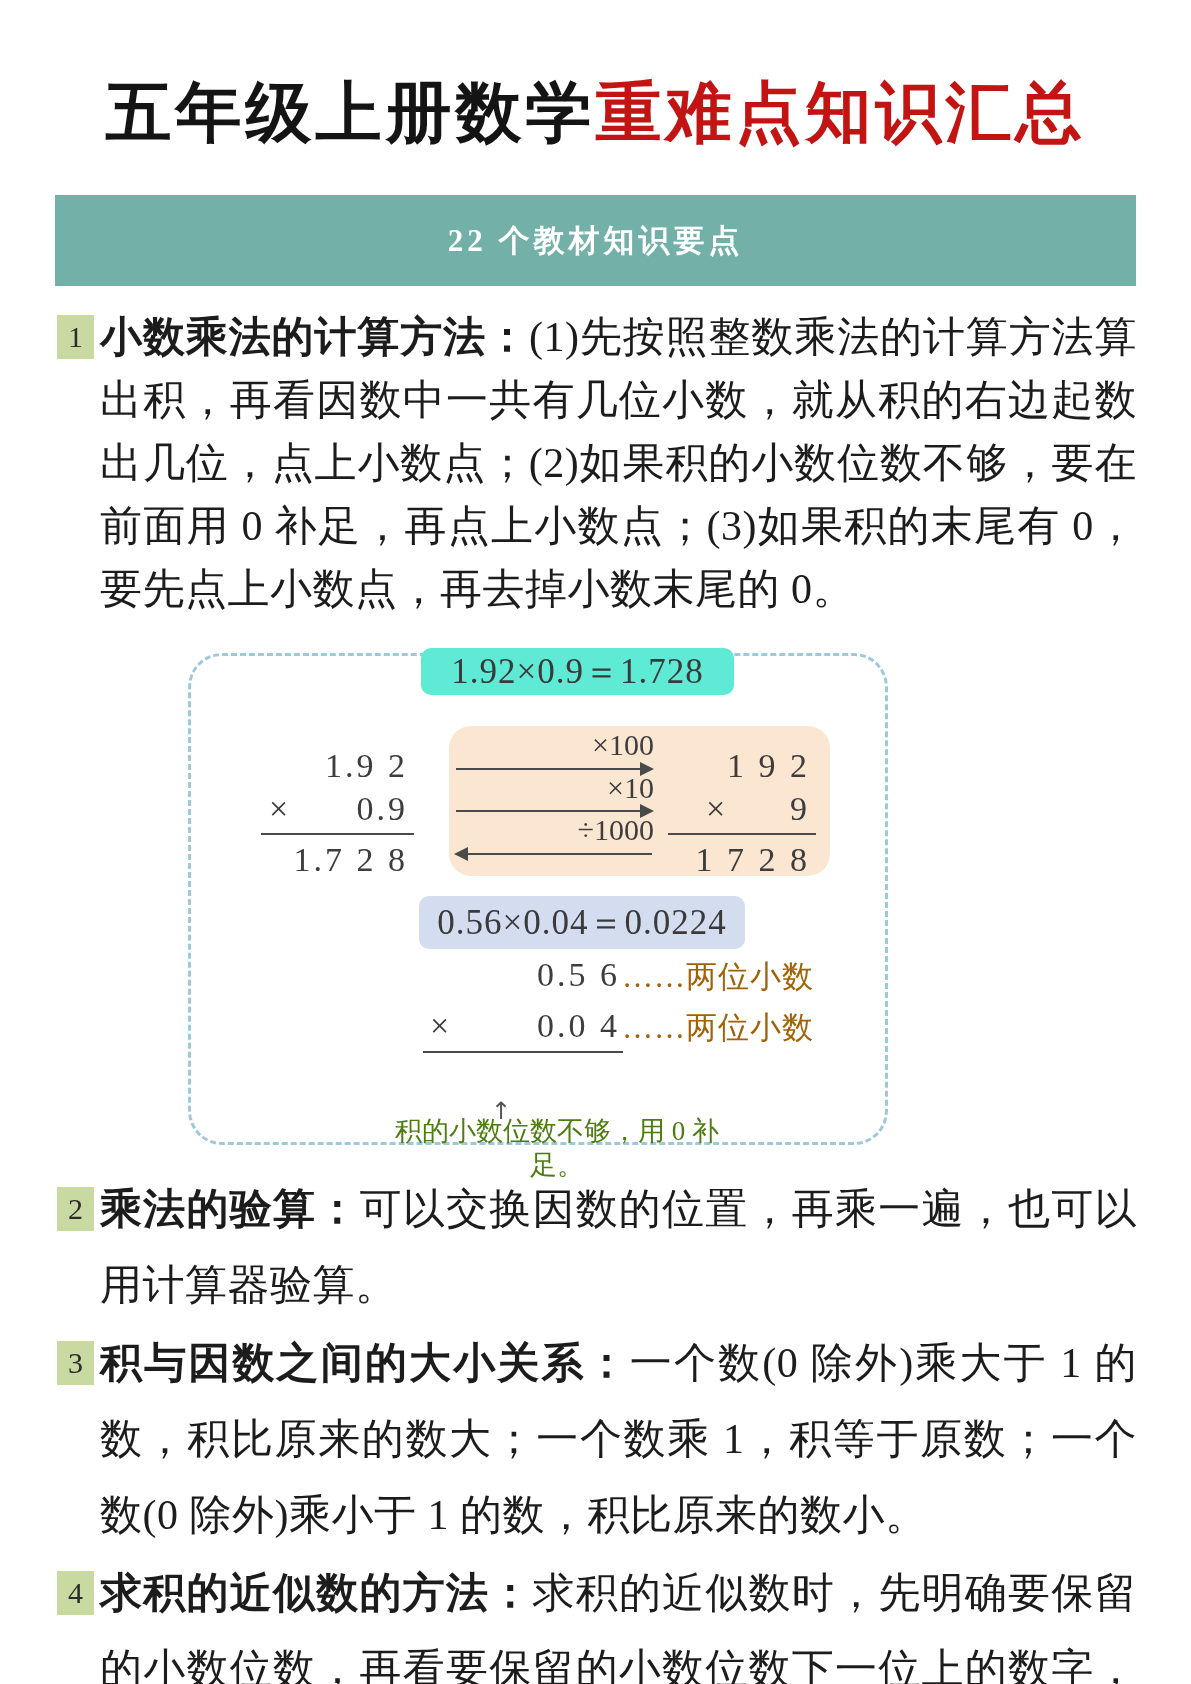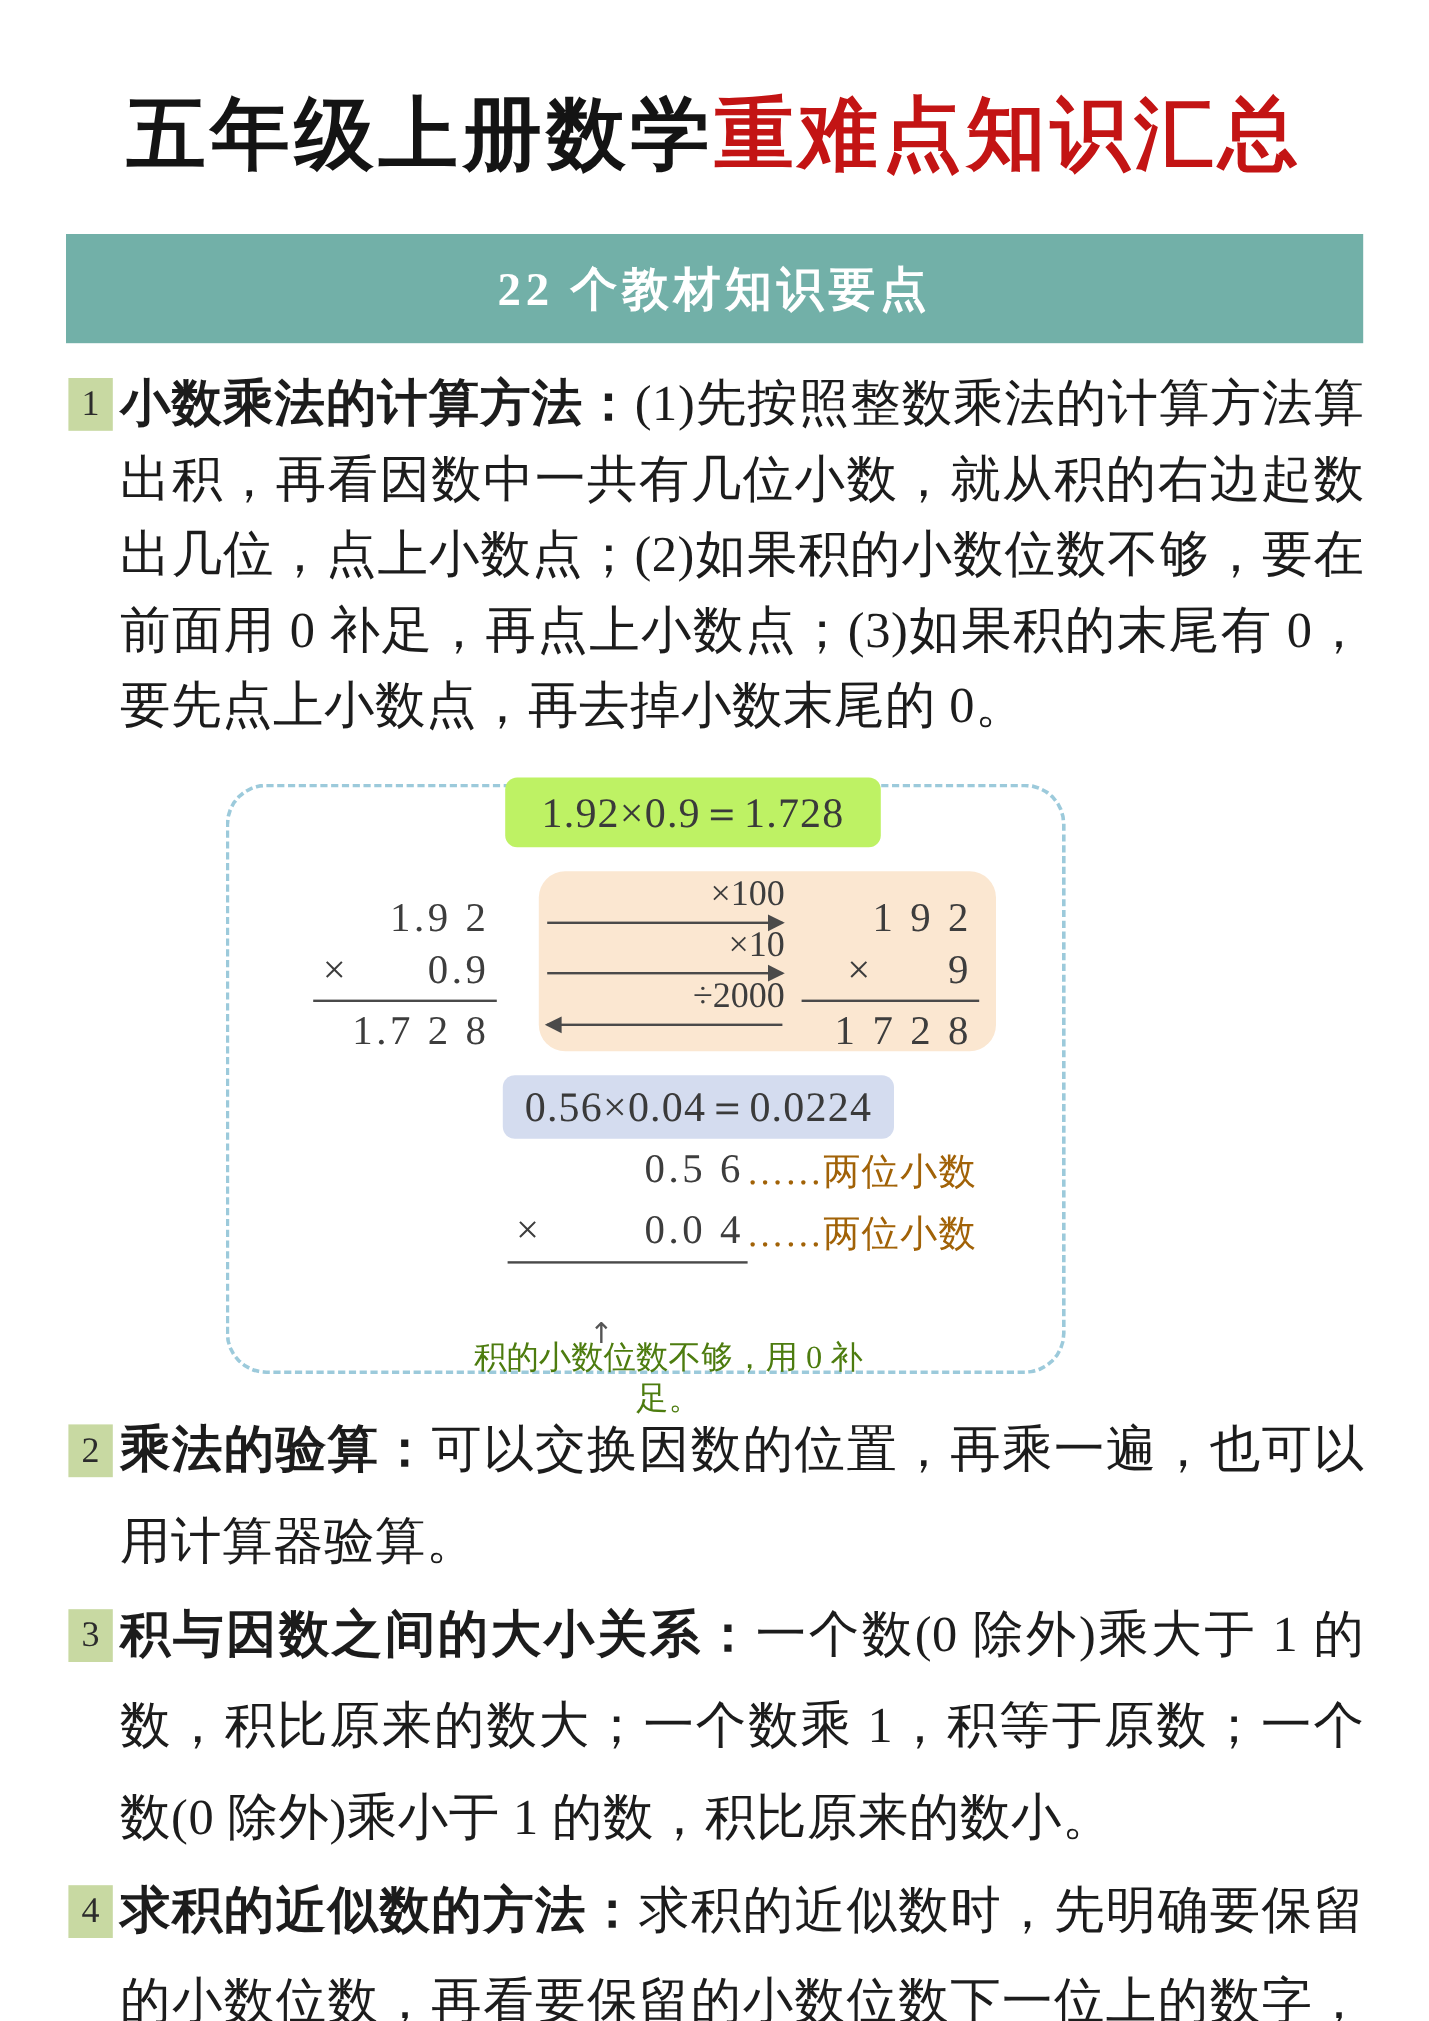--- a/index.html
+++ b/index.html
@@ -16,21 +16,21 @@
     font-size:66px; font-weight:900; letter-spacing:4px; line-height:112px;
     white-space:nowrap;
   }
   .title .t-black { color:#141414; }
   .title .t-red   { color:#c31414; }
   
   .banner {
     margin:26px 0 0 55px; width:1081px; height:91px;
     background:#72b0a8; color:#ffffff;
     display:flex; align-items:center; justify-content:center;
-    font-size:39px; font-weight:700; letter-spacing:4px;
+    font-size:31px; font-weight:700; letter-spacing:4px;
   }
   
   .items { margin:20px 0 0 57px; width:1080px; }
   .item { position:relative; padding-left:43px; }
   .item .badge {
     position:absolute; left:0; width:37px; height:44px;
     background:#c8d9a2; color:#2c2c2c; text-align:center;
     font-size:30px; line-height:44px;
   }
   .item .itext {
@@ -46,21 +46,21 @@
   .diagram {
     position:relative; margin:32px 0 26px 131px;
     width:700px; height:492px;
     border:3px dashed #9ccadb; border-radius:34px;
     font-family:"Liberation Serif","DejaVu Serif",serif; color:#3d3d3d;
   }
   .eq-banner {
     position:absolute; display:flex; align-items:center; justify-content:center;
     border-radius:10px; font-size:35px; letter-spacing:1px; color:#3a3a3a;
   }
-  .eq1 { left:230px; top:-8px;  width:313px; height:58px; background:#bef264; }
+  .eq1 { left:230px; top:-8px;  width:313px; height:47px; background:#5eead4; }
   .eq2 { left:228px; top:240px; width:326px; height:53px; background:#d4dcef; }
   .orange-box {
     position:absolute; left:258px; top:70px; width:381px; height:150px;
     background:#fbe7d1; border-radius:22px;
   }
   .alabel {
     position:absolute; width:200px; text-align:right;
     font-size:30px; color:#3d3d3d;
   }
   .l1 { left:263px; top:72px; }
@@ -127,21 +127,21 @@
       <div class="orange-box"></div>
 
       <div class="eq-banner eq1">
         <span>1.92×0.9＝1.728</span>
       </div>
 
       <div class="alabel l1">×100</div>
       <div class="arr right a1"></div>
       <div class="alabel l2">×10</div>
       <div class="arr right a2"></div>
-      <div class="alabel l3">÷2000</div>
+      <div class="alabel l3">÷1000</div>
       <div class="arr left a3"></div>
 
       <div class="mcol col-left">
         <div class="mrow">1.9 2</div>
         <div class="mrow op">
             <span>×</span>
             <span>0.9</span>
           </div>
         <div class="mrule"></div>
         <div class="mrow">1.7 2 8</div>

